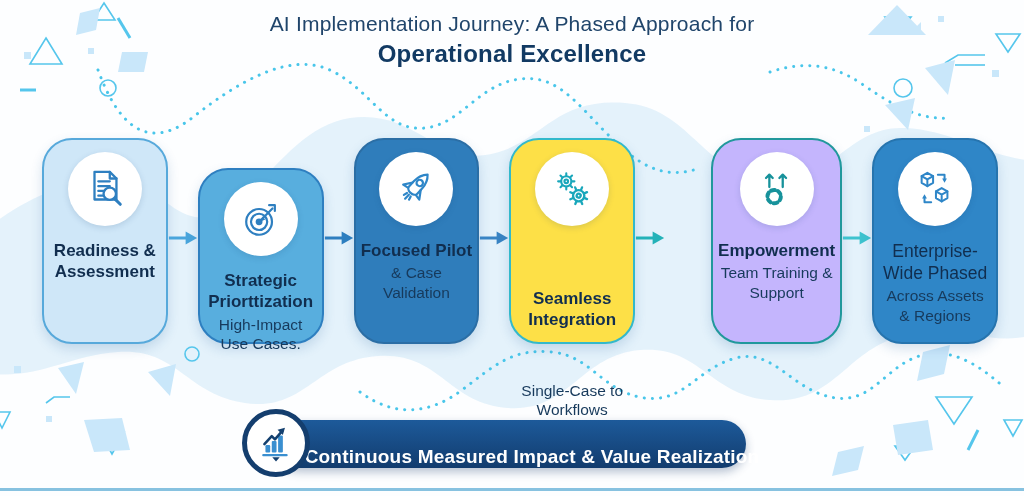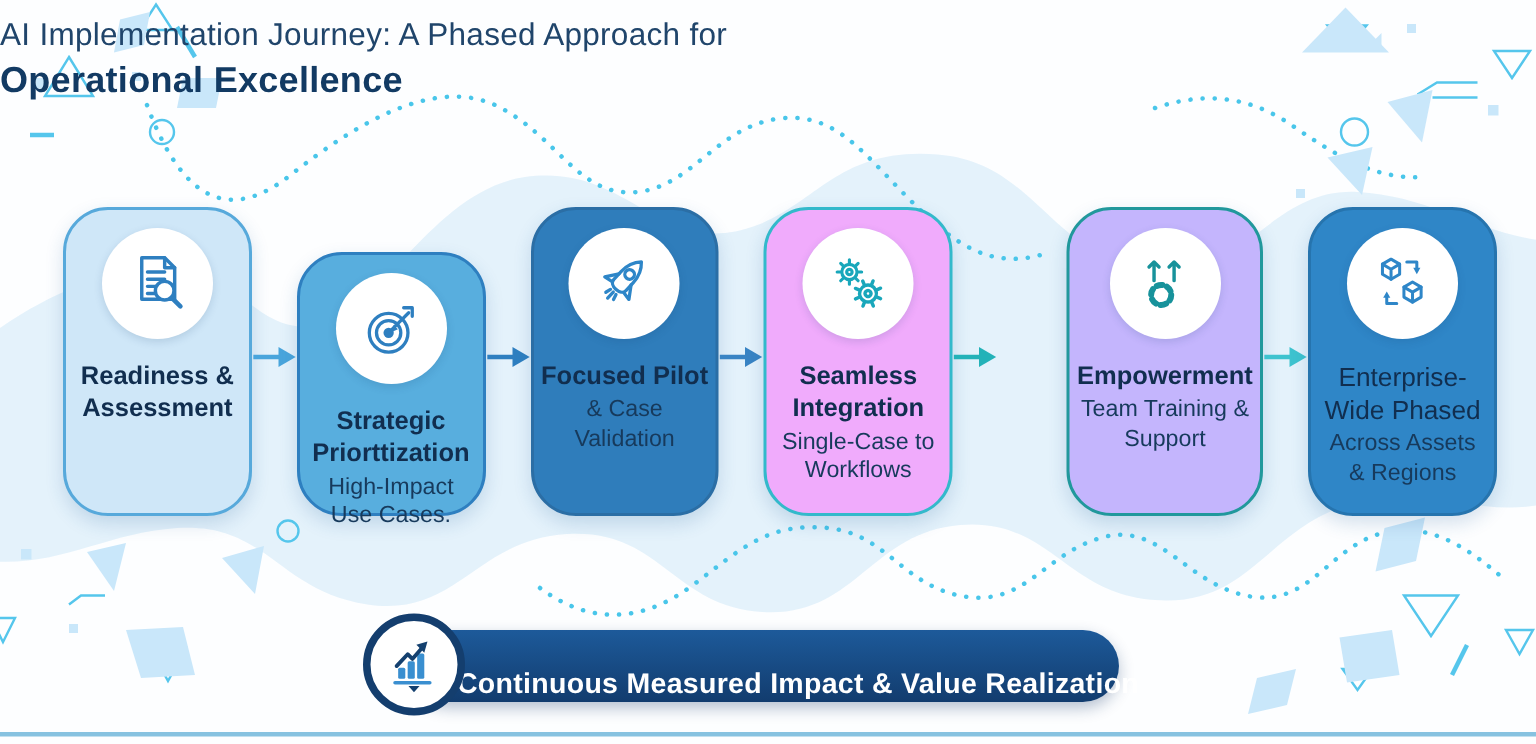--- a/index.html
+++ b/index.html
@@ -5,39 +5,39 @@
   * { margin:0; padding:0; box-sizing:border-box; }
   html,body { background:#e8eef4; }
   .stage {
     position:relative; width:1024px; height:496px; margin:0 auto;
     background:#fdfeff; overflow:hidden;
     font-family:"Liberation Sans", sans-serif;
   }
   svg.bg { position:absolute; inset:0; z-index:0; }
 
   
-  .title-block { position:absolute; top:12px; left:0; width:100%; text-align:left; z-index:3; }
+  .title-block { position:absolute; top:12px; left:0; width:100%; text-align:center; z-index:3; }
   .title-line1 { font-size:21px; font-weight:400; color:#20456b; letter-spacing:.2px; }
   .title-line2 { font-size:24px; font-weight:700; color:#123a63; margin-top:4px; letter-spacing:.2px; }
 
   
   .phases-row {
     position:absolute; left:42px; top:138px; width:956px; height:206px;
     display:flex; align-items:stretch; z-index:2;
   }
   .card {
     width:134px; border-radius:30px; border:2px solid transparent;
     display:flex; flex-direction:column; align-items:center;
     padding:12px 5px 10px 5px; text-align:center;
     box-shadow:0 5px 12px rgba(35,95,155,.18);
   }
   .p1 { background:#cfe7f8; border-color:#57a9db; }
   .p2 { background:#58aede; border-color:#2e7fc0;margin-top:30px; }
   .p3 { background:#2f7dbb; border-color:#2b6ea5; }
-  .p4 { background:#f0abfc; border-color:#33b9cb; }
+  .p4 { background:#fde047; border-color:#33b9cb;gap:48px; }
   .p5 { background:#c4b5fd; border-color:#21989c;margin-left:46px; }
   .p6 { background:#2f86c7; border-color:#2674ae; }
   .icon-circle {
     width:74px; height:74px; border-radius:50%; background:#ffffff;
     display:flex; align-items:center; justify-content:center; flex:0 0 auto;
     box-shadow:0 2px 6px rgba(20,60,110,.15);
   }
   .card-title { margin-top:14px; font-size:17px; line-height:1.26; font-weight:700; color:#112e4f; }
   .card-sub   { margin-top:2px;  font-size:15.5px; line-height:1.26; font-weight:400; color:#173a5c; }
   .p6 .card-title { font-weight:400; font-size:17.5px; }

